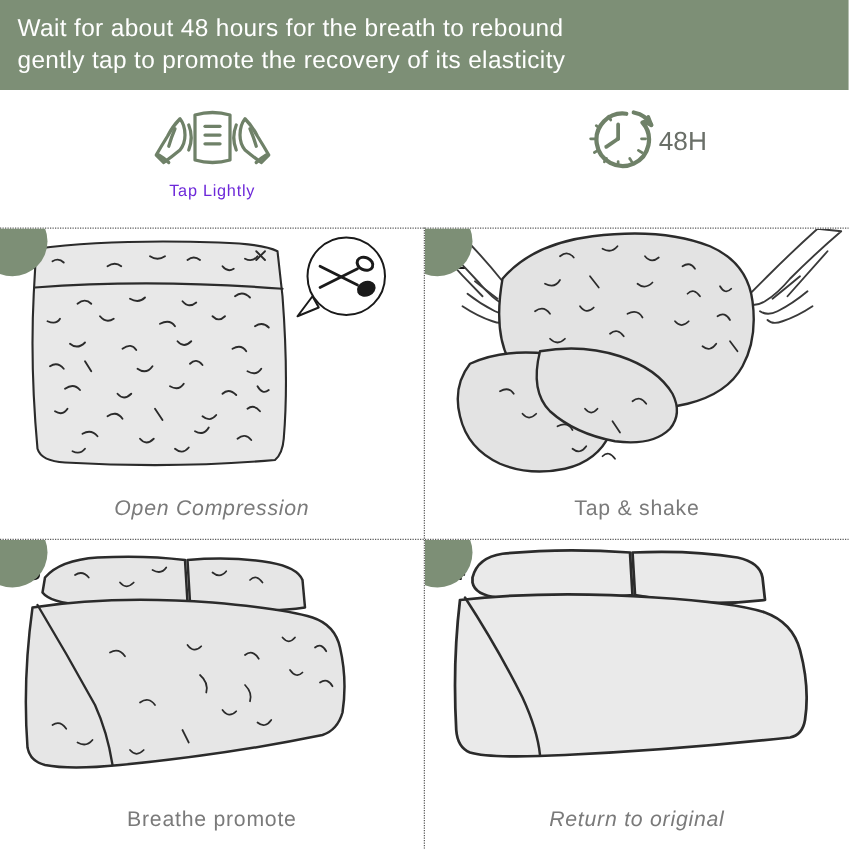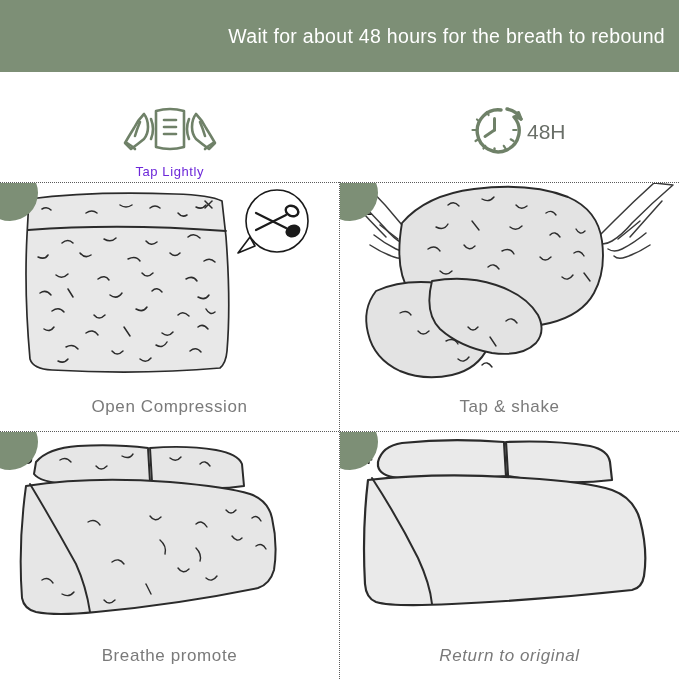--- a/index.html
+++ b/index.html
@@ -14,21 +14,21 @@
     width:679px;height:679px;
     position:relative;
     background:#ffffff;
     box-sizing:border-box;
   }
 
   
   .header{
     position:absolute;left:0;top:0;width:679px;height:72px;
     background:#7d8f76;
-    display:flex;flex-direction:column;align-items:flex-end;justify-content:center;
+    display:flex;flex-direction:column;align-items:flex-start;justify-content:center;
     box-sizing:border-box;
     padding:0 14px;
   }
   .header-line{
     color:#ffffff;
     font-size:19.5px;
     line-height:25px;
     letter-spacing:.3px;
     white-space:nowrap;
     font-weight:400;
@@ -36,21 +36,21 @@
   }
 
   
   .icon-strip{
     position:absolute;left:0;top:72px;width:679px;height:110px;
     display:flex;
   }
   .icon-cell{
     flex:1 1 50%;
     display:flex;flex-direction:column;align-items:center;justify-content:flex-start;
-    padding-top:31px;
+    padding-top:12px;
     box-sizing:border-box;
   }
   .icon-cell .glyph{height:52px;display:flex;align-items:center;justify-content:center;}
   .icon-cap{
     margin-top:9px;
     font-size:13px;
     color:#6d28d9;
     letter-spacing:.6px;
     white-space:nowrap;
   }
@@ -66,21 +66,21 @@
     position:absolute;top:182px;left:339px;width:0;height:497px;
     border-left:1.4px dotted #5b5b5b;
   }
 
   
   .panel{
     position:absolute;
     width:339px;height:248px;
     overflow:hidden;
   }
-  .p1{left:0;top:183px;}
+  .p1{left:0;top:183px;font-style:italic;}
   .p2{left:340px;top:183px;}
   .p3{left:0;top:432px;}
   .p4{left:340px;top:432px;font-style:italic;}
 
   .badge{
     position:absolute;left:-18px;top:-18px;
     width:56px;height:56px;border-radius:50%;
     background:#7d8f76;
     z-index:5;
   }
@@ -107,20 +107,21 @@
     white-space:nowrap;
   }
 </style>
 </head>
 <body>
 
 <div id="page">
 
   <div class="header">
     <div class="header-line">Wait for about 48 hours for the breath to rebound</div>
+    <div class="header-line">gently tap to promote the recovery of its elasticity</div>
   </div>
 
   <div class="icon-strip">
 
     <div class="icon-cell">
       <div class="glyph">
         <svg width="112" height="52" viewBox="0 0 112 52" aria-hidden="true">
           <g fill="none" stroke="#6f8168" stroke-width="2.6" stroke-linecap="round" stroke-linejoin="round">
 
             <path d="M42 8 Q56 4 70 8 L70 44 Q56 48 42 44 Z"></path>

